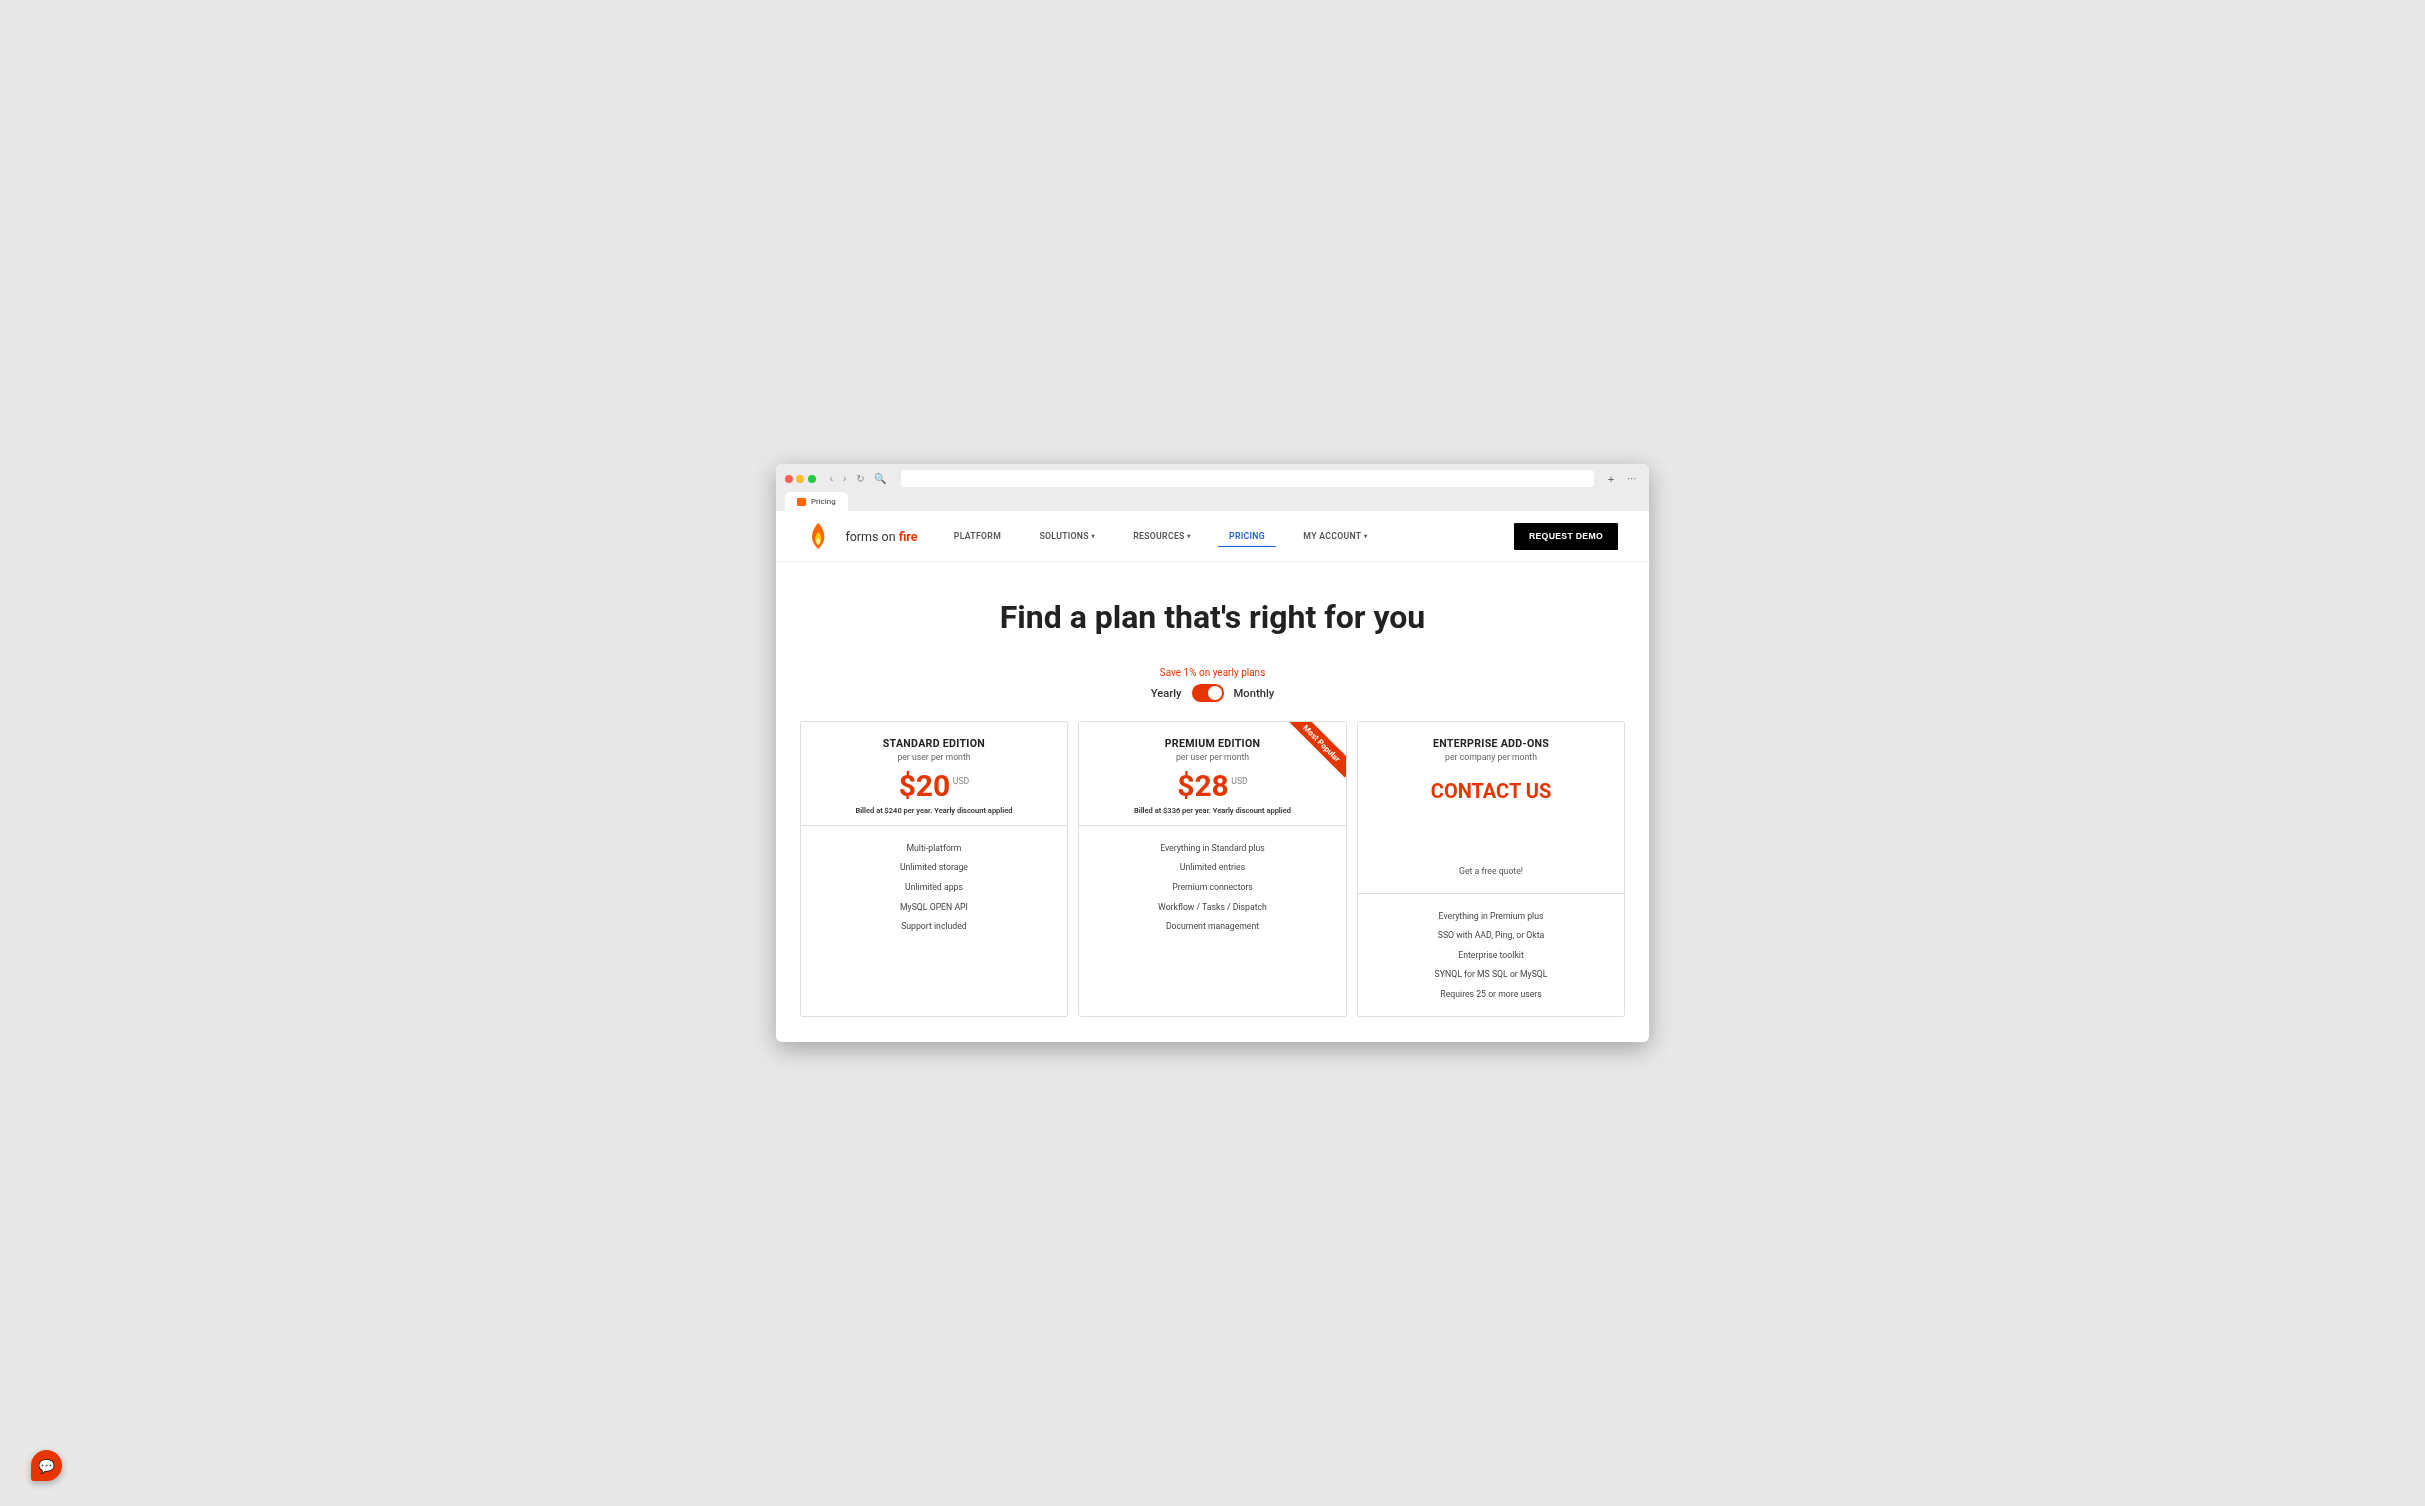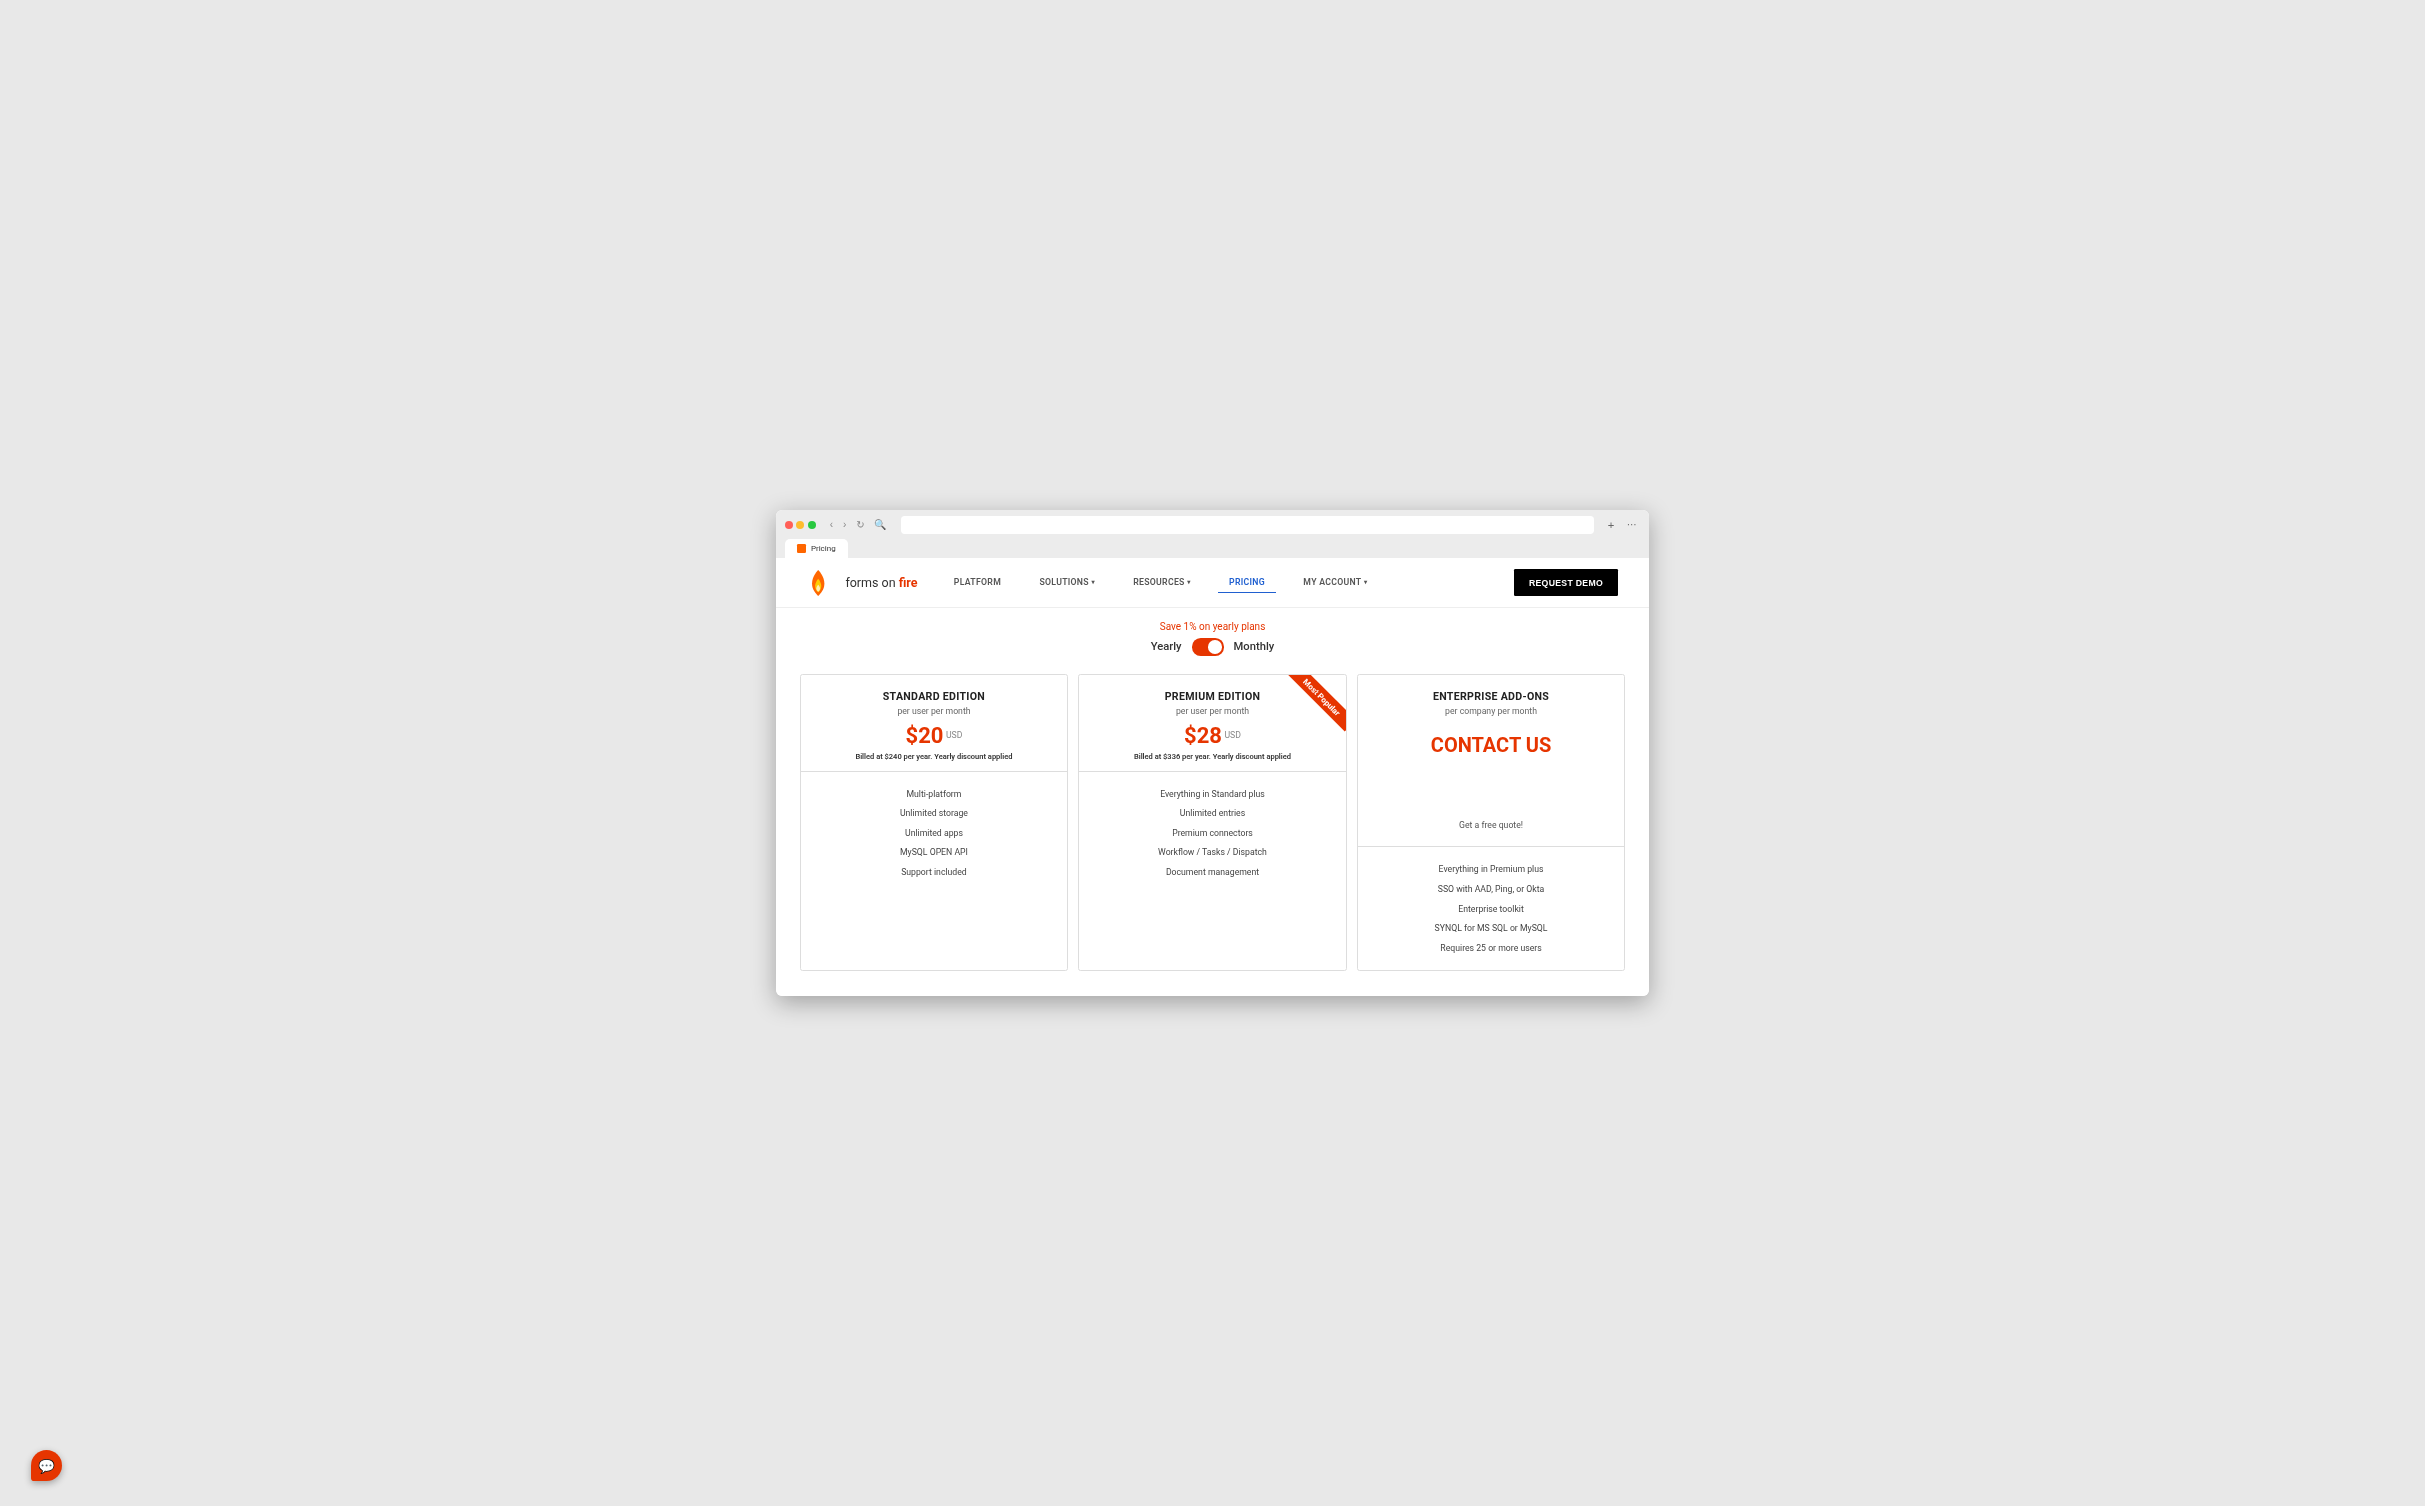--- a/index.html
+++ b/index.html
@@ -293,21 +293,21 @@
 
     .price-row {
       display: flex;
       align-items: baseline;
       justify-content: center;
       gap: 2.5px;
       margin-bottom: 5px;
     }
 
     .price-amount {
-      font-size: 22px;
+      font-size: 30px;
       font-weight: 700;
       color: #e63500;
       line-height: 1;
     }
 
     .price-usd {
       font-size: 8.7px;
       color: #888;
       align-self: flex-start;
       margin-top: 5px;
@@ -434,20 +434,23 @@
         <a class="nav-link">PLATFORM</a>
         <a class="nav-link">SOLUTIONS <span class="chevron">▾</span></a>
         <a class="nav-link">RESOURCES <span class="chevron">▾</span></a>
         <a class="nav-link active">PRICING</a>
         <a class="nav-link">MY ACCOUNT <span class="chevron">▾</span></a>
       </div>
 
       <button class="request-demo-btn">REQUEST DEMO</button>
     </nav>
 
+    <div class="hero">
+      <h1 class="hero-title">Find a plan that's right for you</h1>
+    </div>
 
     <div class="billing-section">
       <p class="save-text">Save 1% on yearly plans</p>
       <div class="toggle-row">
         <span>Yearly</span>
         <div class="toggle-switch">
           <div class="toggle-knob"></div>
         </div>
         <span>Monthly</span>
       </div>

